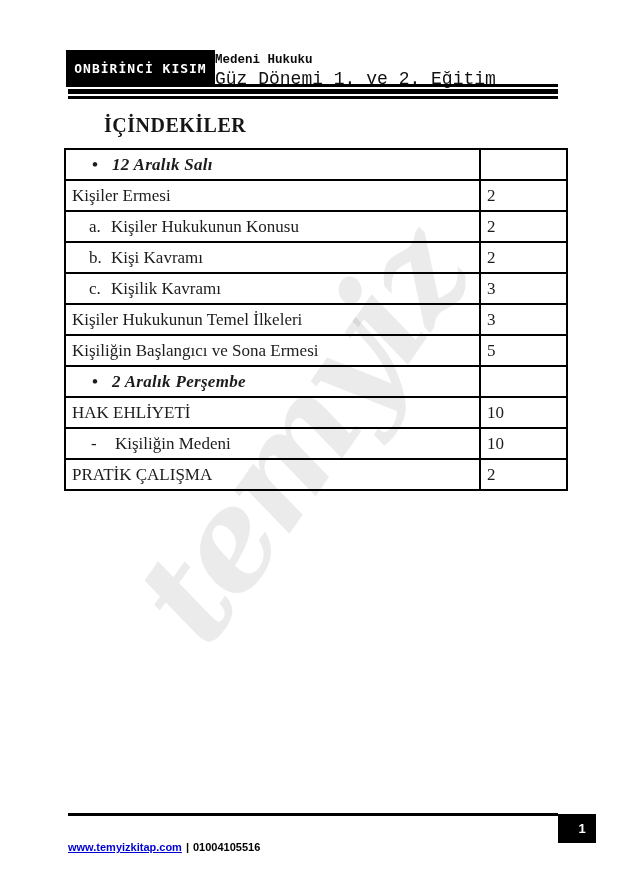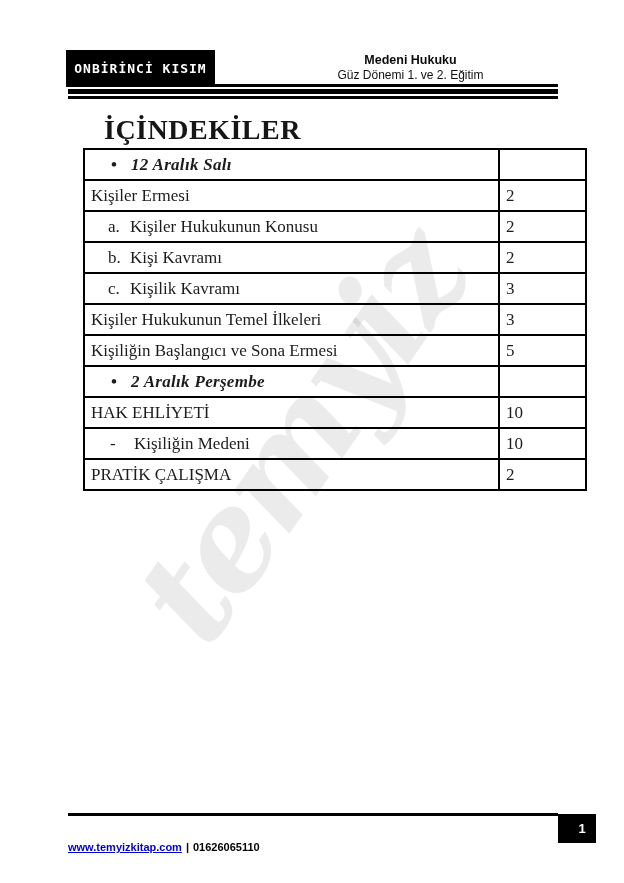--- a/index.html
+++ b/index.html
@@ -16,56 +16,54 @@
     position:absolute;left:66px;top:50px;width:149px;height:37px;
     background:#000;color:#fff;
     display:flex;align-items:center;justify-content:center;
     font-family:"DejaVu Sans Mono","Liberation Mono",monospace;
     font-weight:bold;font-size:13px;letter-spacing:1px;
     z-index:3;
     text-align:right;
   }
   .header-right{
     position:absolute;left:215px;top:52px;width:343px;
-    text-align:center;
-    font-family:Liberation Sans, sans-serif;
+    font-family:Liberation Mono, monospace;
     line-height:1.3;
-    padding-left:24px;
   }
   .header-course{font-weight:bold;font-size:12.5px;color:#0b0b0b;}
-  .header-term{font-size:12px;color:#111;}
+  .header-term{font-size:18px;color:#111;}
   .header-underline{
     position:absolute;left:66px;top:84px;width:492px;height:3px;background:#000;z-index:2;
   }
   .rule-thick{position:absolute;left:68px;top:89px;width:490px;height:5px;background:#000;}
   .rule-thin{position:absolute;left:68px;top:96px;width:490px;height:3px;background:#000;}
 
   
   .toc-title{
     position:absolute;left:104px;top:114px;
-    font-size:28px;font-weight:bold;letter-spacing:0.5px;color:#161616;
+    font-size:20px;font-weight:bold;letter-spacing:0.5px;color:#161616;
     z-index:2;
   }
 
   
   .watermark{
     position:absolute;left:30px;top:230px;width:540px;height:410px;
     display:flex;align-items:center;justify-content:center;
     transform:rotate(-55deg);
     font-family:"DejaVu Serif","Liberation Serif",serif;
     font-style:italic;font-weight:bold;
     font-size:135px;letter-spacing:-6px;
     color:rgba(60,60,60,0.10);
     z-index:1;pointer-events:none;user-select:none;
     white-space:nowrap;
   }
 
   
   .toc-table{
-    position:absolute;left:83px;top:148px;width:490px;
+    position:absolute;left:64px;top:148px;width:490px;
     border-collapse:collapse;z-index:2;
     table-layout:fixed;
   }
   .toc-table td{
     border:2px solid #000;
     height:29px;
     font-size:17px;
     color:#1c1c1c;
     background:transparent;
     padding:0;
@@ -185,16 +183,16 @@
         <td class="c-page">2</td>
       </tr>
     </tbody>
   </table>
 
   <div class="footer-line"></div>
   <div class="footer-pagebox">
     <span>1</span>
   </div>
   <div class="footer-contact">
-    <span class="footer-url">www.temyizkitap.com</span><span class="footer-sep">|</span><span class="footer-phone">01626065110</span>
+    <span class="footer-url">www.temyizkitap.com</span><span class="footer-sep">|</span><span class="footer-phone">01004105516</span>
   </div>
 
 </div>
 
 </body></html>

